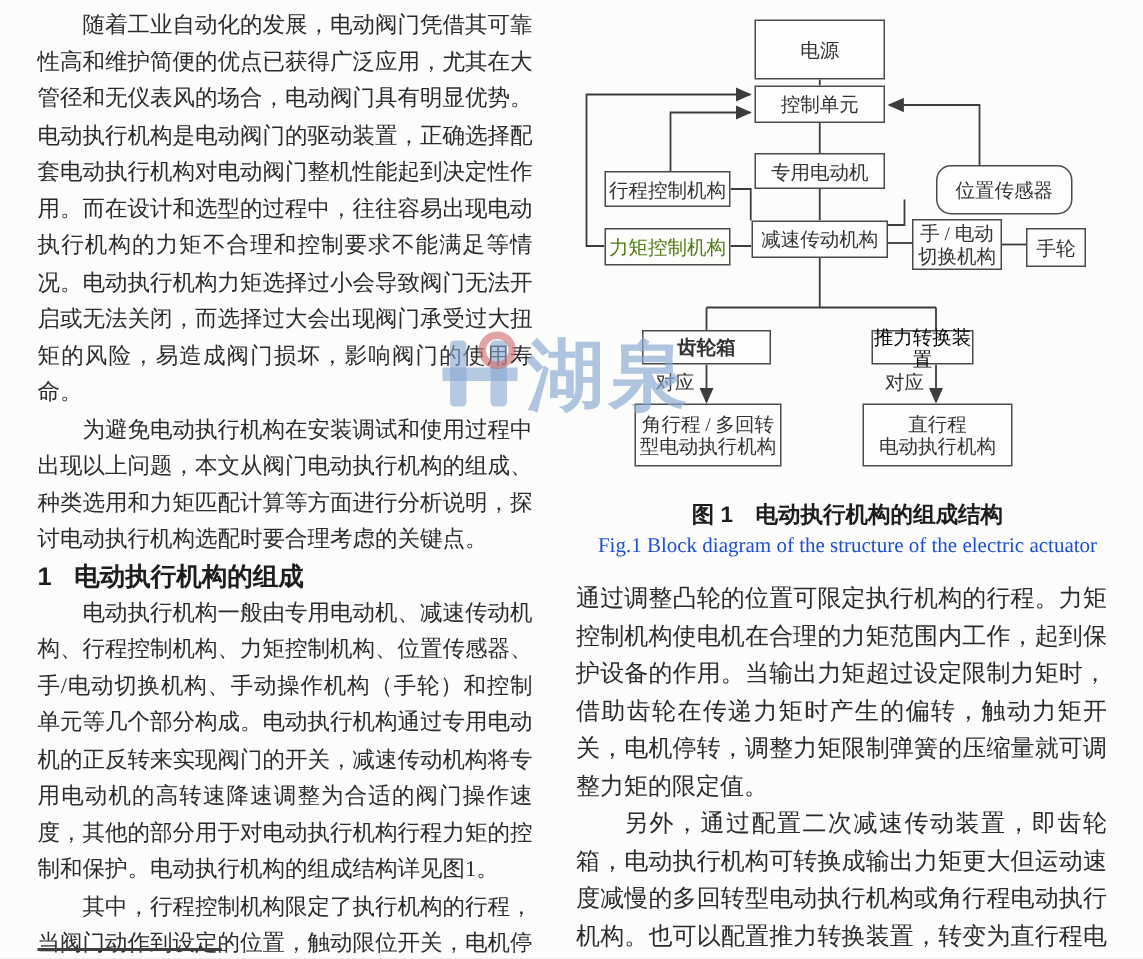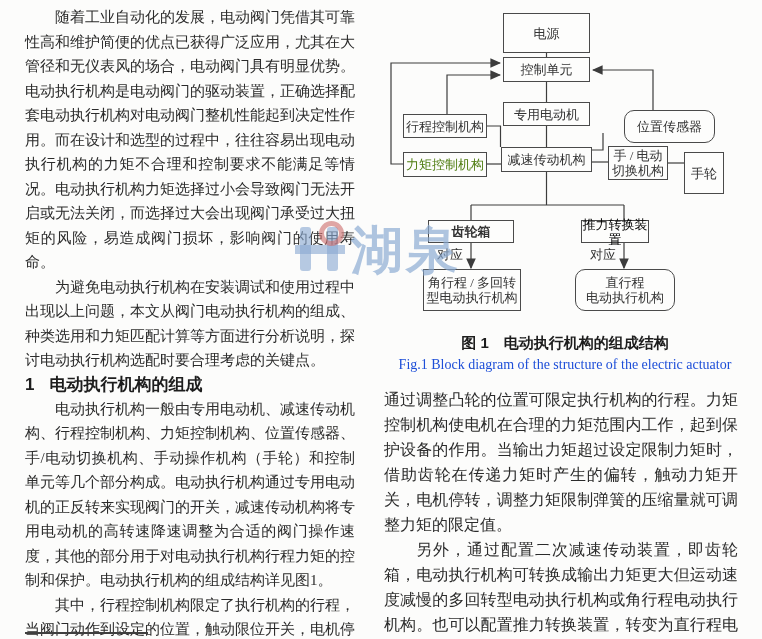--- a/index.html
+++ b/index.html
@@ -98,26 +98,26 @@
     <div id="diagram-boxes">
         <div class="fbox" style="left: 122px; top: 13px; width: 87px; height: 40px; border-color: rgb(74, 74, 74); color: rgb(51, 51, 51);">电源</div>
         <div class="fbox" style="left: 122px; top: 57px; width: 87px; height: 25px; border-color: rgb(74, 74, 74); color: rgb(51, 51, 51);">控制单元</div>
         <div class="fbox" style="left: 122px; top: 102px; width: 87px; height: 24px; border-color: rgb(74, 74, 74); color: rgb(51, 51, 51);">专用电动机</div>
         <div class="fbox" style="left: 120px; top: 147px; width: 91px; height: 25px; border-color: rgb(74, 74, 74); color: rgb(51, 51, 51);">减速传动机构</div>
         <div class="fbox" style="left: 22px; top: 114px; width: 84px; height: 24px; border-color: rgb(74, 74, 74); color: rgb(51, 51, 51);">行程控制机构</div>
         <div class="fbox" style="left: 22px; top: 152px; width: 84px; height: 25px; border-color: rgb(74, 74, 74); color: #4d7c0f;">力矩控制机构</div>
         <div class="fbox" style="left: 243px; top: 110px; width: 91px; height: 33px; border-color: rgb(74, 74, 74); color: rgb(51, 51, 51); border-radius: 10px;">位置传感器</div>
         <div class="fbox" style="left: 227px; top: 146px; width: 60px; height: 34px; border-color: rgb(74, 74, 74); color: rgb(51, 51, 51);">手 / 电动
 切换机构</div>
-        <div class="fbox" style="left: 303px; top: 152px; width: 40px; height: 42px; border-color: rgb(74, 74, 74); color: rgb(51, 51, 51);">手轮</div>
+        <div class="fbox" style="left: 303px; top: 152px; width: 40px; height: 26px; border-color: rgb(74, 74, 74); color: rgb(51, 51, 51);">手轮</div>
         <div class="fbox" style="left: 47px; top: 220px; width: 86px; height: 23px; border-color: rgb(74, 74, 74); color: rgb(51, 51, 51); font-weight: bold;">齿轮箱</div>
         <div class="fbox" style="left: 200px; top: 220px; width: 68px; height: 23px; border-color: rgb(74, 74, 74); color: #000000;">推力转换装置</div>
         <div class="fbox" style="left: 42px; top: 269px; width: 98px; height: 42px; border-color: rgb(74, 74, 74); color: rgb(51, 51, 51);">角行程 / 多回转
 型电动执行机构</div>
-        <div class="fbox" style="left: 194px; top: 269px; width: 100px; height: 42px; border-color: rgb(74, 74, 74); color: rgb(51, 51, 51); border-radius: 10px;">直行程
+        <div class="fbox" style="left: 194px; top: 269px; width: 100px; height: 42px; border-color: rgb(74, 74, 74); color: rgb(51, 51, 51);">直行程
 电动执行机构</div>
         <span class="corr" style="left: 56px; top: 247px;">对应</span>
         <span class="corr" style="left: 209px; top: 247px;">对应</span>
       </div>
   </div>
 
   <div class="fig-caption">
     <div class="cap-zh">图 1　电动执行机构的组成结构</div>
     <div class="cap-en">Fig.1  Block diagram of the structure of the electric actuator</div>
   </div>

